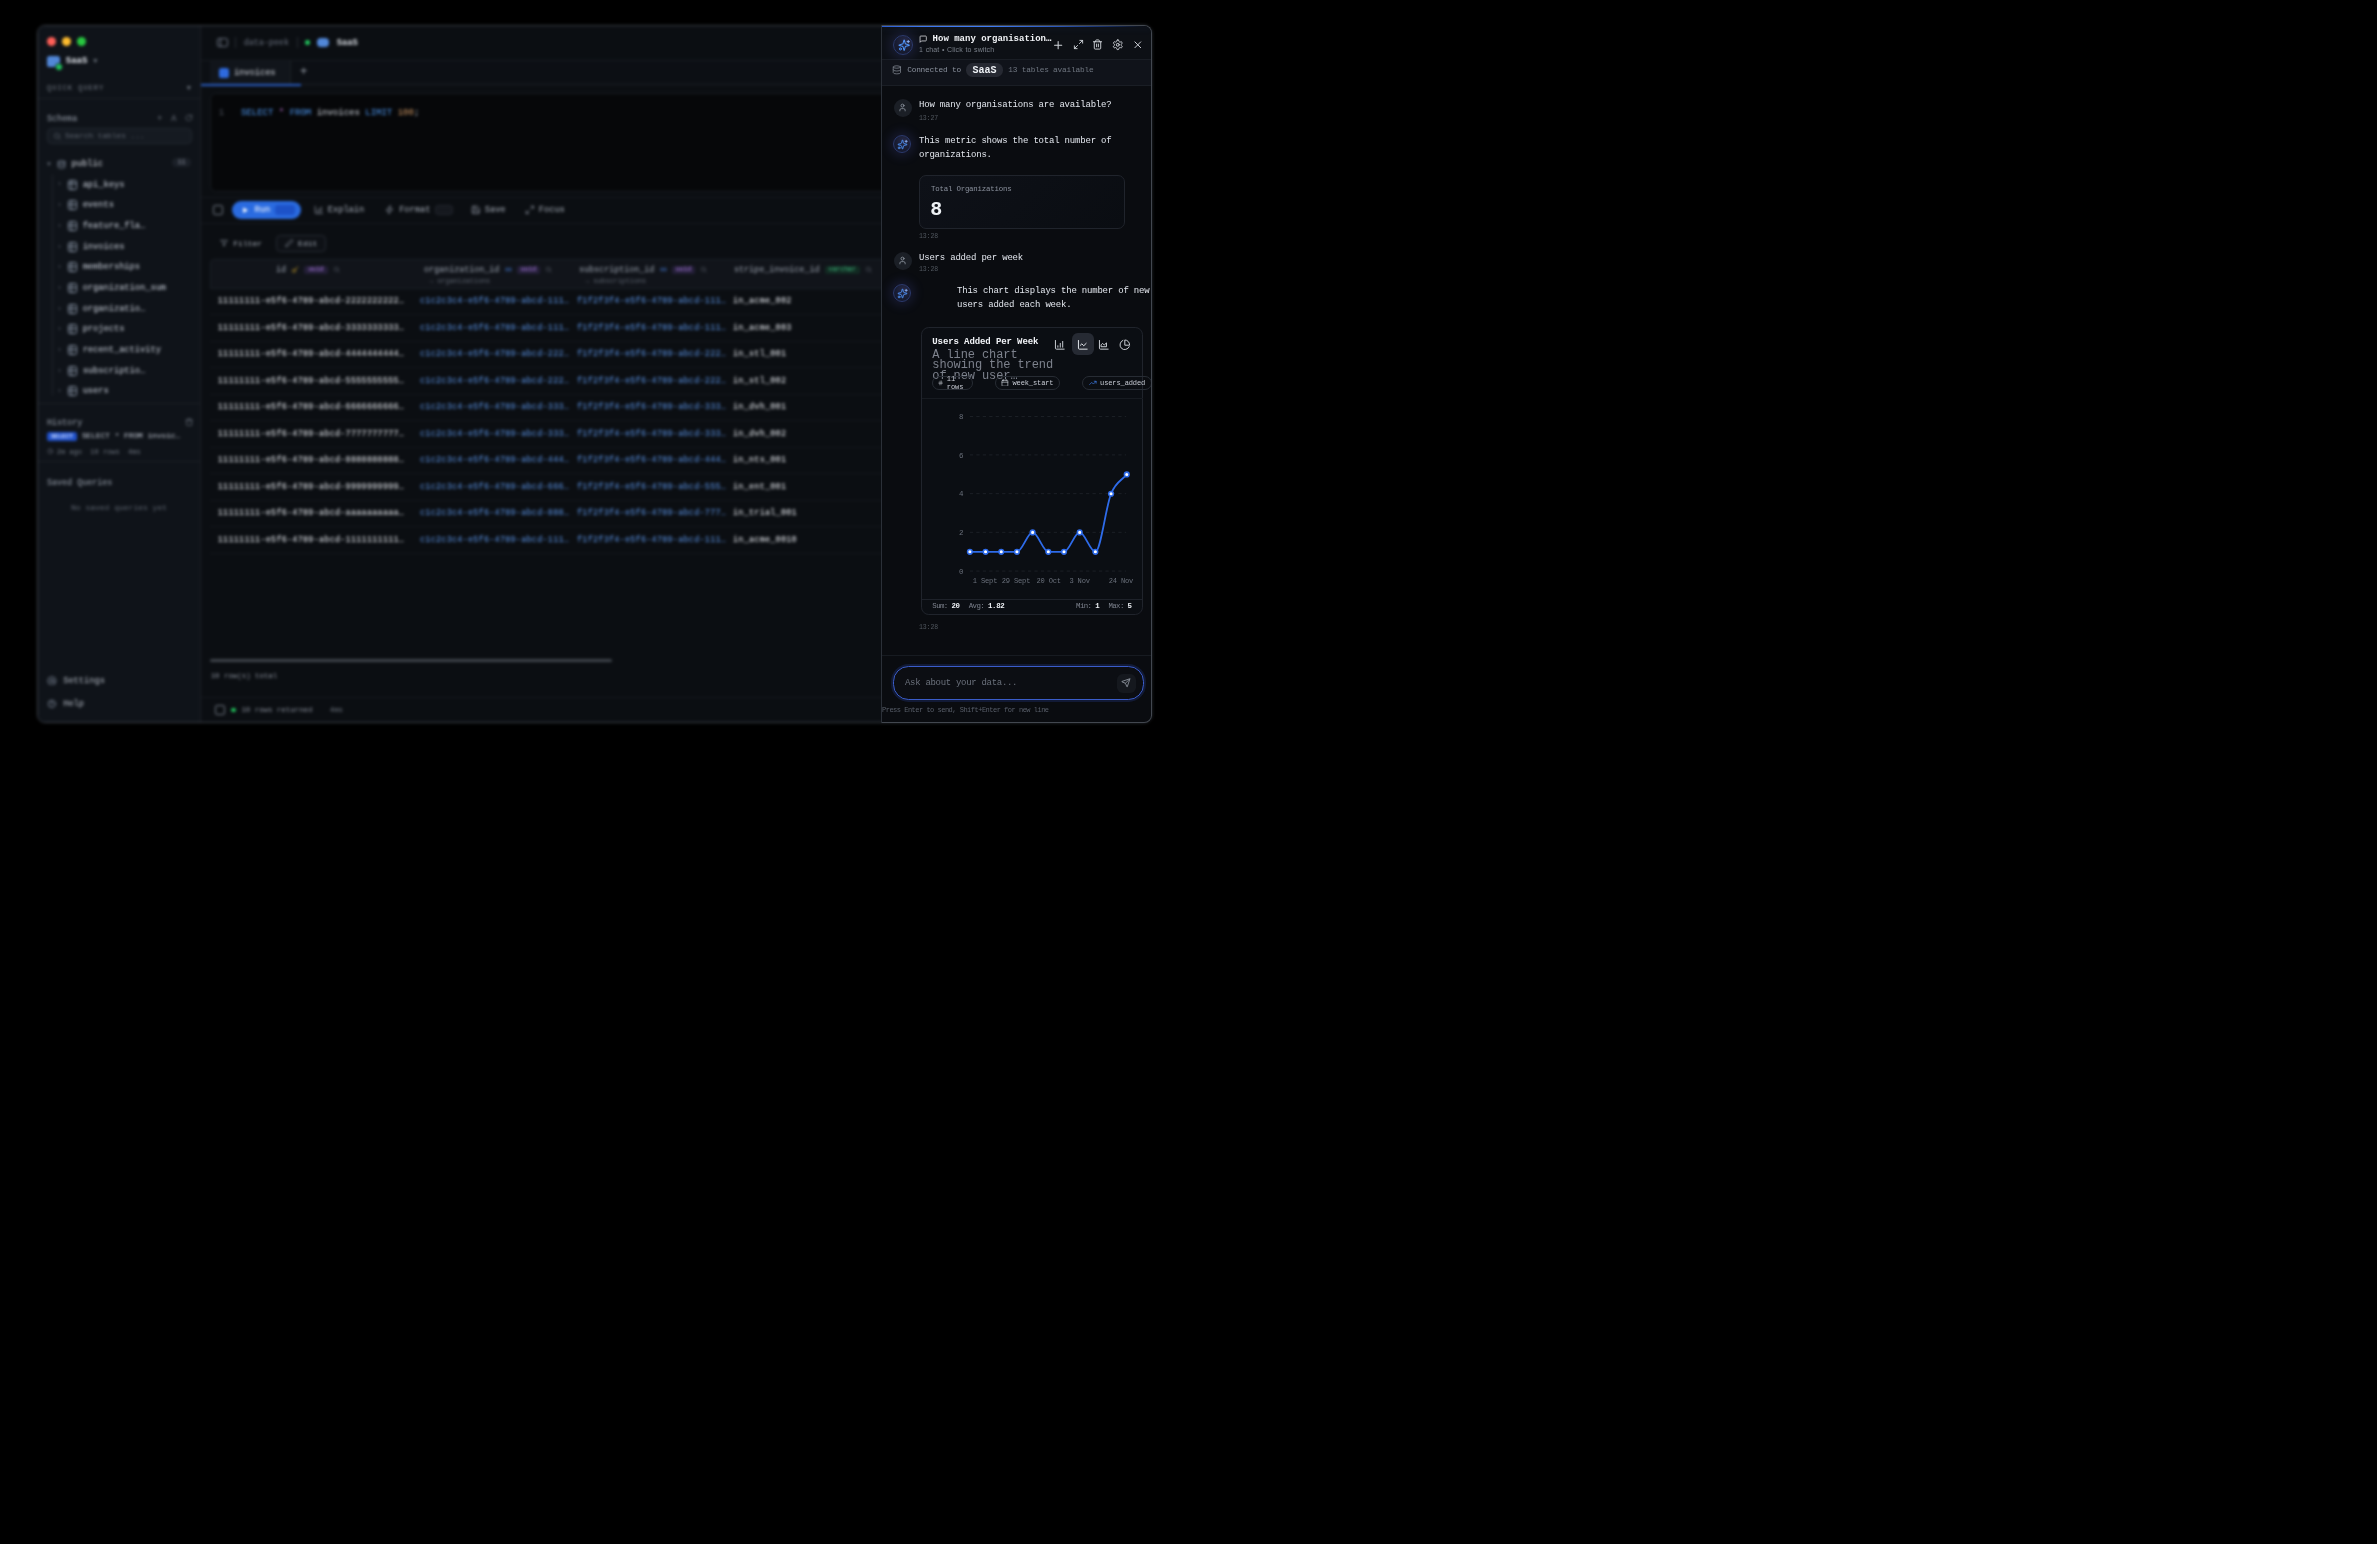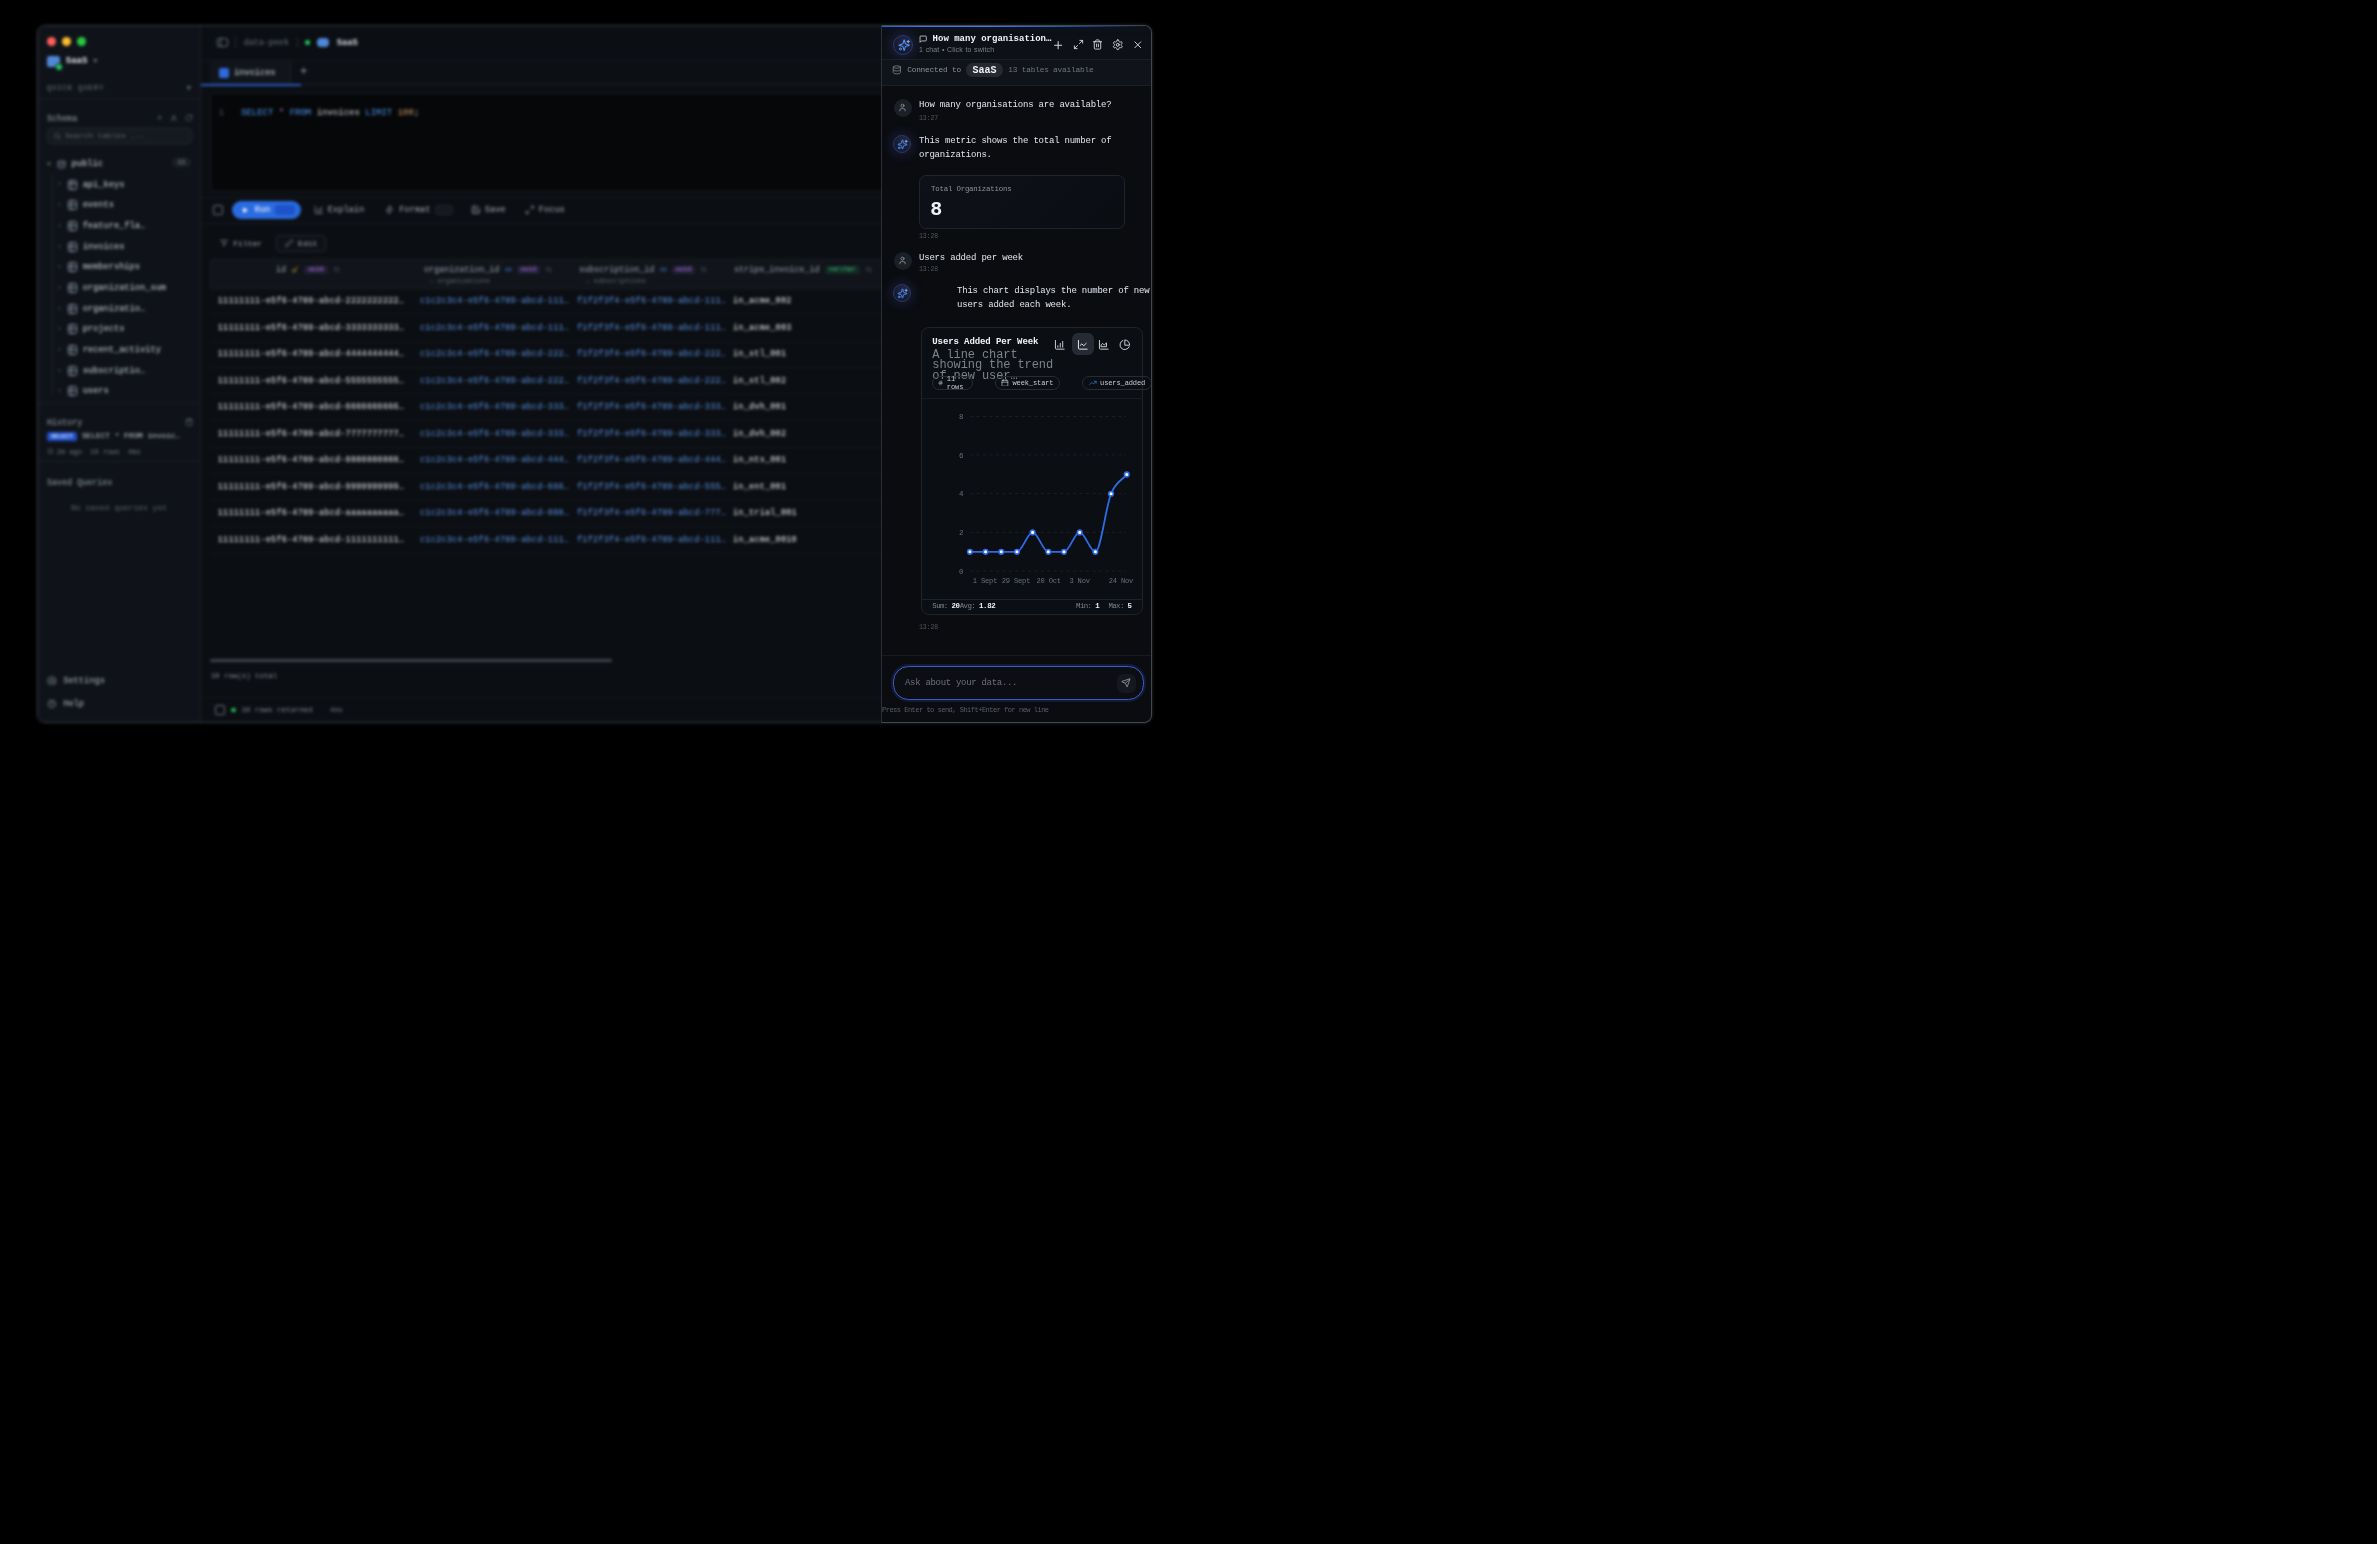--- a/index.html
+++ b/index.html
@@ -596,21 +596,21 @@
             <text x="198" y="285.5">20 Oct</text>
             <text x="246" y="285.5">3 Nov</text>
             <text x="310" y="285.5">24 Nov</text>
           </g>
           </g>
         </svg>
       </div>
       <div class="statsep"></div>
       <div class="statrow">
         <span>Sum:&nbsp;<b>20</b></span>
-        <span style="">Avg:&nbsp;<b>1.82</b></span>
+        <span style="margin-left:9px;">Avg:&nbsp;<b>1.82</b></span>
         <span style="flex:1;"></span>
         <span>Min:&nbsp;<b>1</b></span>
         <span style="margin-left:9px;">Max:&nbsp;<b>5</b></span>
       </div>
     </div>
     <div class="mts" style="top:598px;">13:28</div>
     <div class="isep"></div>
     <div class="cinput">
       <div class="ph">Ask about your data...</div>
       <div class="sendbtn">

